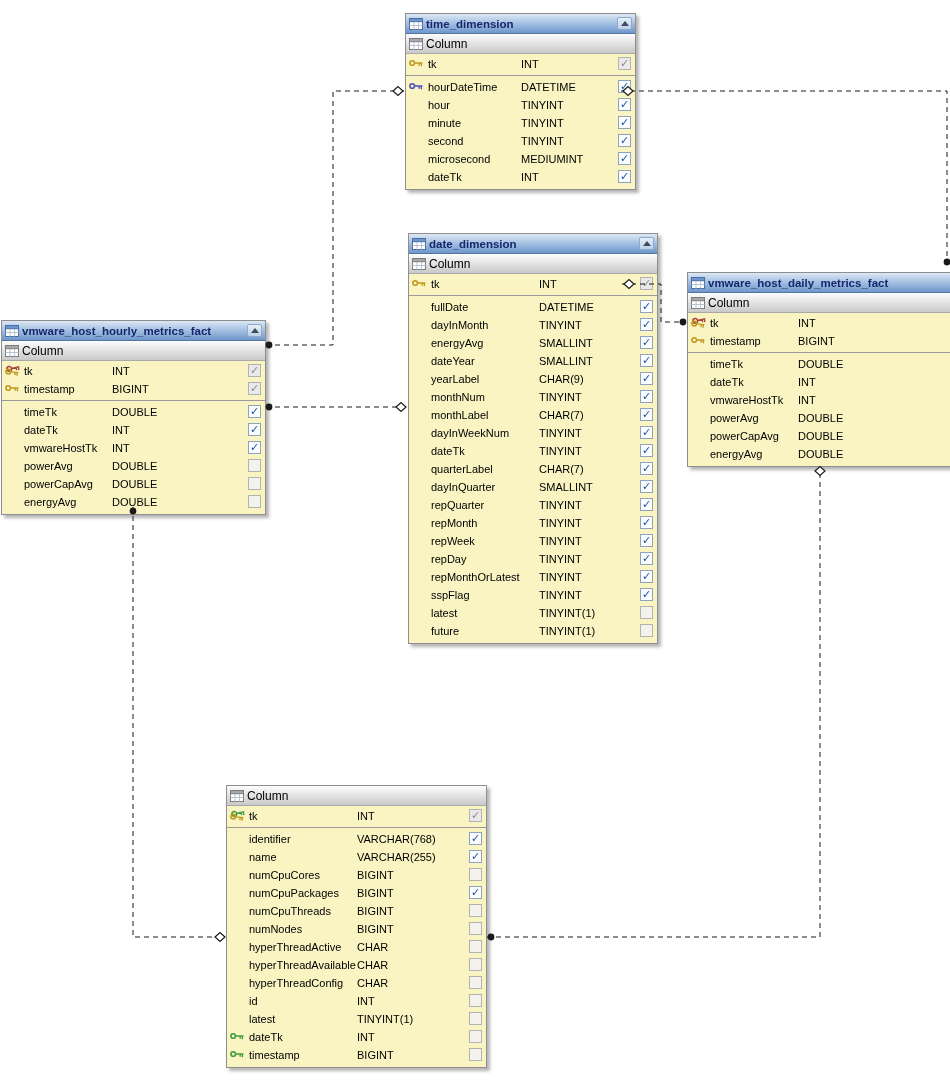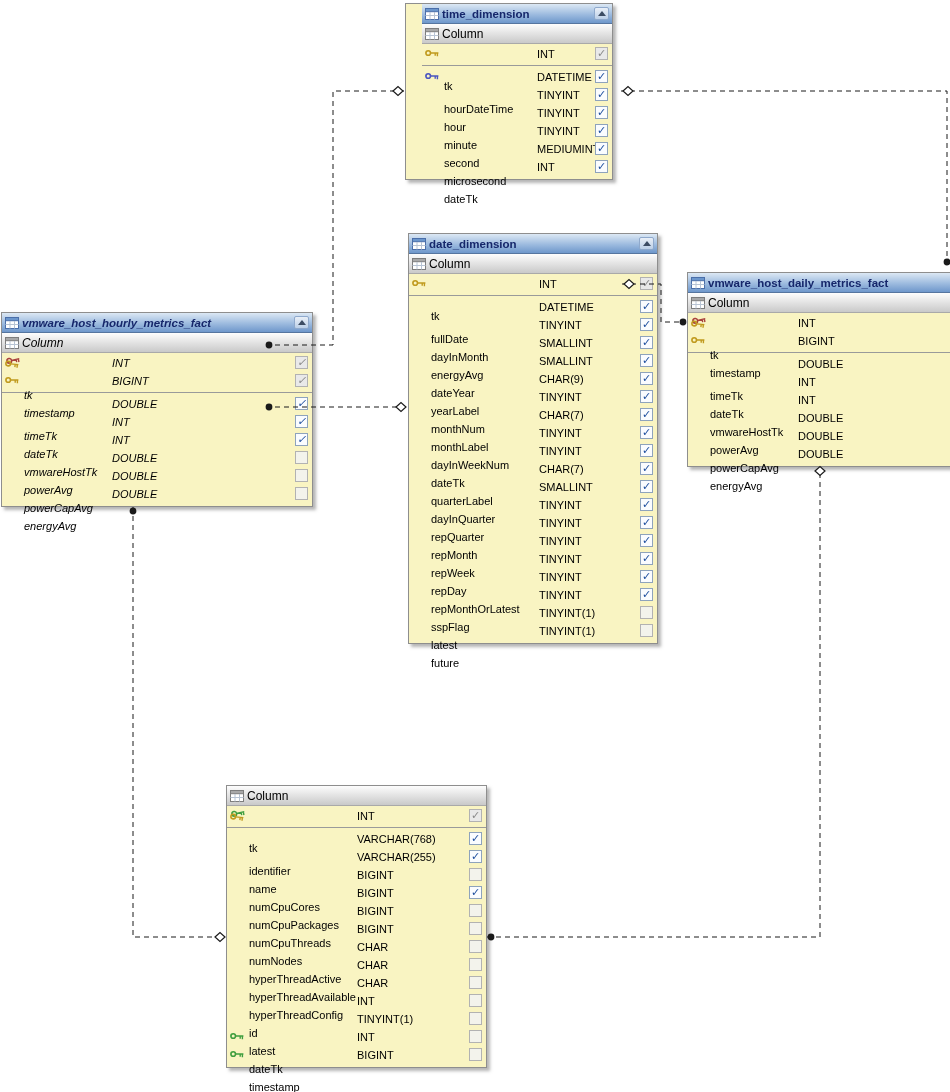--- a/index.html
+++ b/index.html
@@ -44,21 +44,21 @@
     background:linear-gradient(#fdfdfd,#c9c9c9);
     border-bottom:1px solid #a9a9a9;
     font-size:12px; color:#000;
   }
   .ticon { display:flex; align-items:center; }
   .ticon svg { display:block; }
   .rows { padding:1px 0 3px; }
   .row { position:relative; height:18px; font-size:11px; color:#000; }
   .kslot { position:absolute; left:3px; top:2px; width:17px; height:14px; }
   .kslot svg { display:block; }
-  .cname { position:absolute; left:22px; top:0; line-height:18px; white-space:nowrap;margin-top:32px; }
+  .cname { position:absolute; left:22px; top:0; line-height:18px; white-space:nowrap; }
   .ctype { position:absolute; top:0; line-height:18px; white-space:nowrap; }
   .divider { height:1px; background:#9a9a9a; margin:2px 0; }
   .cb {
     position:absolute; right:4px; top:2px; width:13px; height:13px;
     border:1px solid #8ea3bc; background:#fafcff;
     font-size:11px; line-height:11px; text-align:center; color:#1d4e9e;
   }
   .cb.checked-disabled { background:#e9e9e9; border-color:#b2b2b2; color:#8a8a8a; }
   .cb.unchecked { background:#f3f3ec; border-color:#b2b2b2; }
 </style>
@@ -80,21 +80,21 @@
       <polygon points="624,284 629,279.5 634,284 629,288.5" fill="#ffffff" stroke="#1a1a1a" stroke-width="1.2"></polygon>
       <circle cx="683" cy="322" r="3.4" fill="#1a1a1a"></circle>
       <polyline points="133,507 133,937 225,937" fill="none" stroke="#1a1a1a" stroke-width="1" stroke-dasharray="5 4"></polyline>
       <circle cx="133" cy="511" r="3.4" fill="#1a1a1a"></circle>
       <polygon points="215,937 220,932.5 225,937 220,941.5" fill="#ffffff" stroke="#1a1a1a" stroke-width="1.2"></polygon>
       <polyline points="487,937 820,937 820,467" fill="none" stroke="#1a1a1a" stroke-width="1" stroke-dasharray="5 4"></polyline>
       <circle cx="491" cy="937" r="3.4" fill="#1a1a1a"></circle>
       <polygon points="815,471 820,466.5 825,471 820,475.5" fill="#ffffff" stroke="#1a1a1a" stroke-width="1.2"></polygon>
     </svg>
 
-<div class="table" style="left: 405px; top: 3px; width: 208px; padding-left: 16px;">
+<div class="table" style="left: 405px; top: 13px; width: 231px;">
       <div class="thead">
         <span class="ticon">
           <svg width="14" height="12" viewBox="0 0 14 12">
             <rect x="0.5" y="0.5" width="13" height="11" fill="#ffffff" stroke="#4a6ea9"></rect>
             <rect x="0.5" y="0.5" width="13" height="3.2" fill="#6b96cc" stroke="#4a6ea9"></rect>
             <line x1="5" y1="4" x2="5" y2="11.5" stroke="#b8c4d4"></line>
             <line x1="9.5" y1="4" x2="9.5" y2="11.5" stroke="#b8c4d4"></line>
             <line x1="0.5" y1="7.5" x2="13.5" y2="7.5" stroke="#b8c4d4"></line>
           </svg>
         </span>
@@ -323,21 +323,21 @@
           <span class="cb unchecked"></span>
         </div>
         <div class="row">
           <span class="kslot"></span>
           <span class="cname">future</span>
           <span class="ctype" style="left: 130px;">TINYINT(1)</span>
           <span class="cb unchecked"></span>
         </div>
       </div>
     </div>
-    <div class="table" style="left: 1px; top: 312px; width: 312px; font-style: italic;">
+    <div class="table" style="left: 1px; top: 320px; width: 265px;">
       <div class="thead">
         <span class="ticon">
           <svg width="14" height="12" viewBox="0 0 14 12">
             <rect x="0.5" y="0.5" width="13" height="11" fill="#ffffff" stroke="#4a6ea9"></rect>
             <rect x="0.5" y="0.5" width="13" height="3.2" fill="#6b96cc" stroke="#4a6ea9"></rect>
             <line x1="5" y1="4" x2="5" y2="11.5" stroke="#b8c4d4"></line>
             <line x1="9.5" y1="4" x2="9.5" y2="11.5" stroke="#b8c4d4"></line>
             <line x1="0.5" y1="7.5" x2="13.5" y2="7.5" stroke="#b8c4d4"></line>
           </svg>
         </span>

